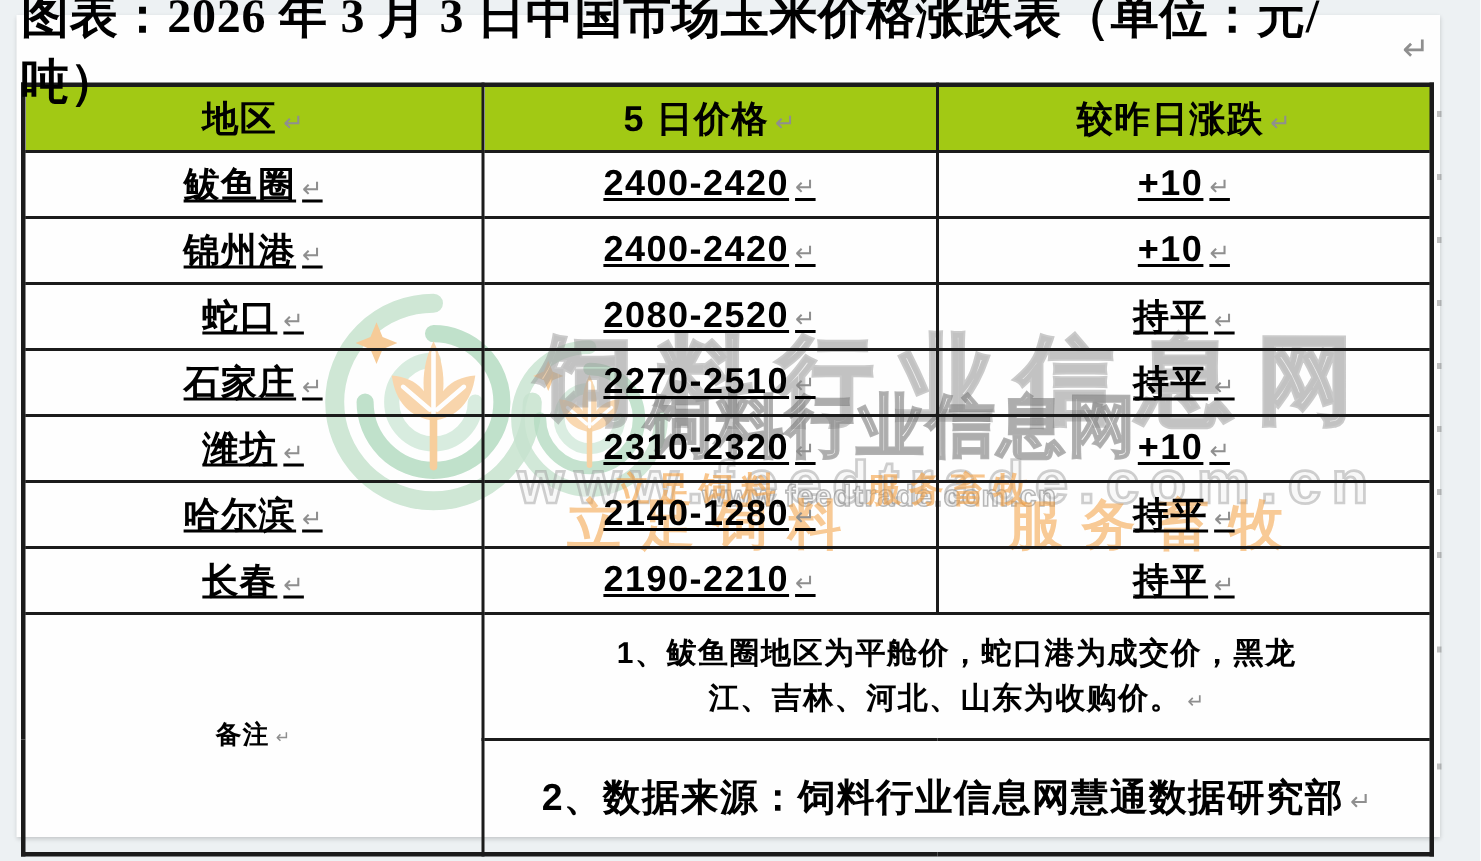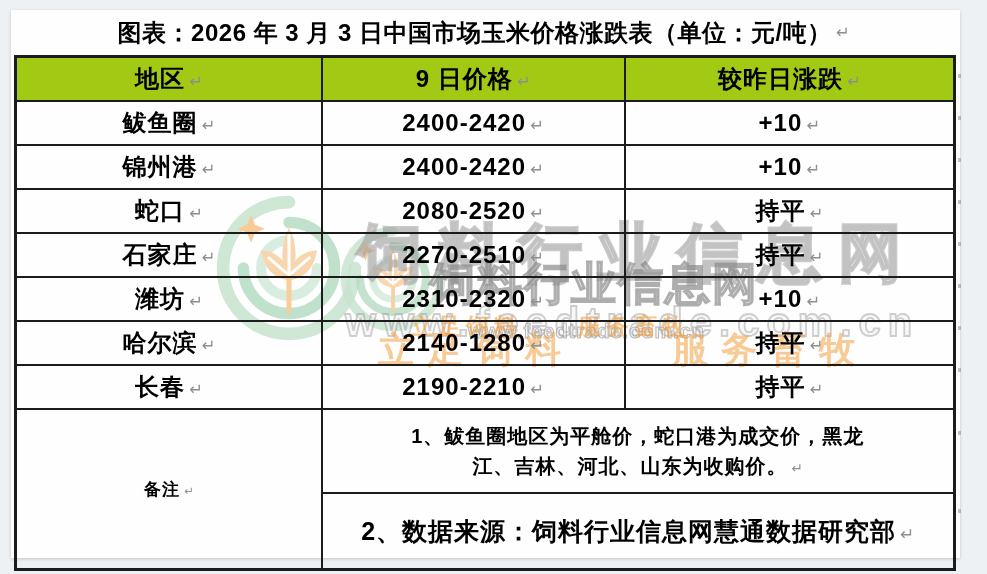--- a/index.html
+++ b/index.html
@@ -10,39 +10,39 @@
     color:#000;
   }
   .page {
     position:absolute; left:11px; top:10px; width:949px; height:548px;
     background:#fefefe; box-shadow:0 1px 3px rgba(0,0,0,.18);
   }
   
   .doc-title {
     position:absolute; left:14px; top:11px; width:939px; height:43px;
     display:flex; align-items:center; justify-content:center;
-    font-size:24px; font-weight:bold; letter-spacing:.5px; z-index:3;
+    font-size:32px; font-weight:bold; letter-spacing:.5px; z-index:3;font-family:Liberation Serif, serif;
   }
   .mark {
     font-weight:400; color:#8f8f8f; font-size:.68em;
     margin-left:4px; letter-spacing:0;
   }
   
   table.price {
     position:absolute; left:14px; top:55px; width:939px;
     border-collapse:collapse; table-layout:fixed;
     border:3px solid #1b1b1b; z-index:2; background:transparent;
   }
   .price th, .price td {
     border:2px solid #1b1b1b; padding:0;
     text-align:center; vertical-align:middle;
     font-weight:bold; overflow:hidden;
   }
   .price thead th { background:#A2C914; height:42px; font-size:24px; letter-spacing:1px; }
-  .price td.cell { height:42px; font-size:24px; letter-spacing:1px; background:transparent; }
+  .price td.cell { height:42px; font-size:24px; letter-spacing:1px; background:transparent;text-decoration:underline; }
   .price td.remark { font-size:17px; letter-spacing:1px; }
   .price td.note1 { height:82px; font-size:20px; line-height:1.52; white-space:pre-line; letter-spacing:1px; }
   .price td.note2 { height:74px; font-size:25px; letter-spacing:1px;margin-left:16px; }
   
   .wm { position:absolute; z-index:1; pointer-events:none; white-space:nowrap; }
   .wm-brand-a {
     left:358px; top:210px; font-size:64px; font-weight:bold; letter-spacing:16px;
     color:rgba(205,205,205,.30); -webkit-text-stroke:2.5px rgba(140,140,140,.45);
   }
   .wm-brand-b {
@@ -123,21 +123,21 @@
 
   <table class="price">
     <colgroup>
         <col style="width:306px">
         <col style="width:303px">
         <col style="width:330px">
       </colgroup>
     <thead>
       <tr>
         <th><span>地区</span><span class="mark">↵</span></th>
-        <th><span>9 日价格</span><span class="mark">↵</span></th>
+        <th><span>5 日价格</span><span class="mark">↵</span></th>
         <th><span>较昨日涨跌</span><span class="mark">↵</span></th>
       </tr>
     </thead>
     <tbody>
       <tr>
         <td class="cell"><span>鲅鱼圈</span><span class="mark">↵</span></td>
         <td class="cell"><span>2400-2420</span><span class="mark">↵</span></td>
         <td class="cell"><span>+10</span><span class="mark">↵</span></td>
       </tr>
       <tr>

